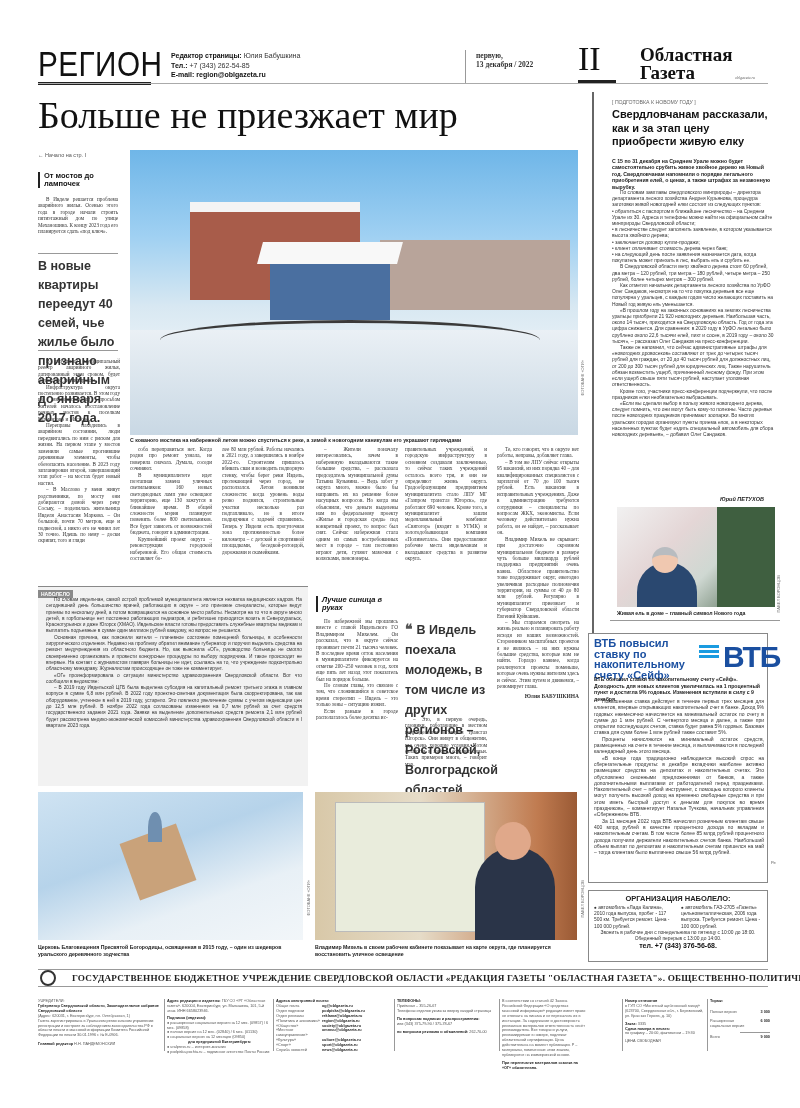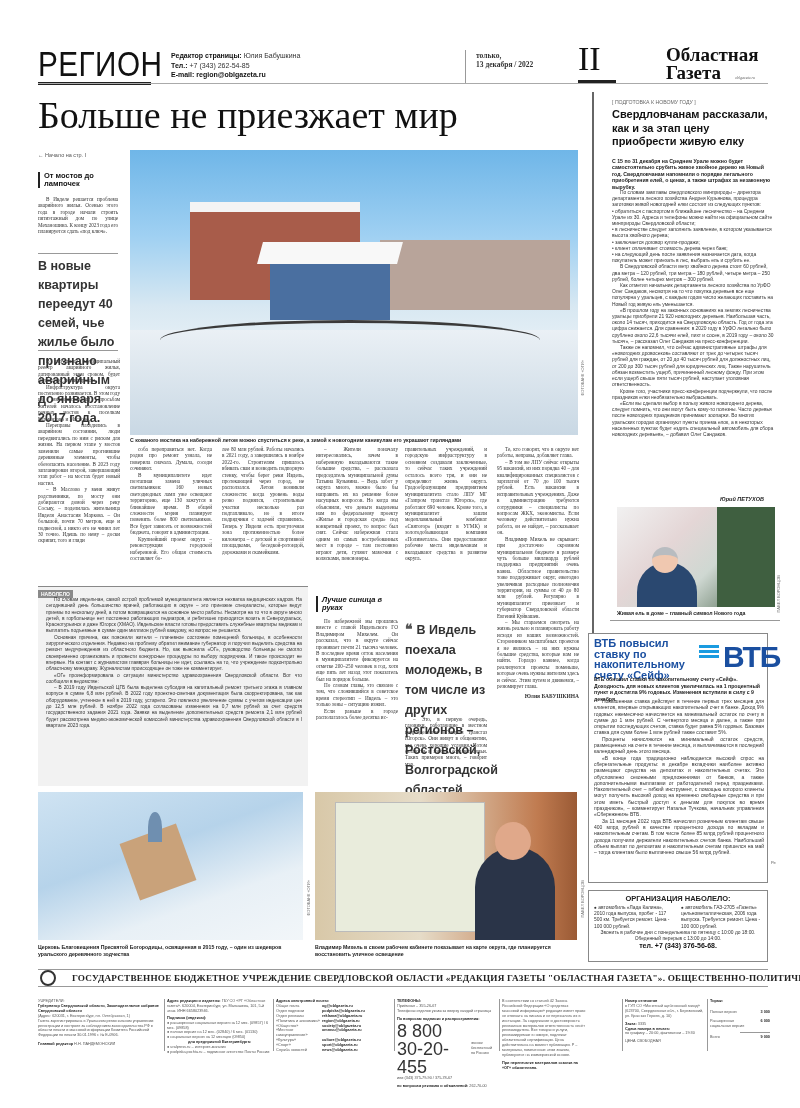--- a/index.html
+++ b/index.html
@@ -16,21 +16,21 @@
   
   .rubric { left: 38px; top: 46px; font-size: 35px; letter-spacing: 0.5px; font-family: "Liberation Sans", sans-serif; font-weight: 400; color: #111; line-height: 1; transform: scaleX(0.85); transform-origin: left; }
   .rubric-bar { left: 38px; top: 82px; width: 113px; height: 3px; background: #222; }
   .header-line { left: 38px; top: 83px; width: 730px; height: 1px; background: #aaa; }
   .editor-info { left: 171px; top: 51px; font-size: 7px; line-height: 9.5px; color: #333; }
   .editor-info b { color: #111; }
   .date-block { left: 476px; top: 51px; font-size: 7.5px; line-height: 9px; font-weight: bold; color: #333; }
   .date-sep { left: 465px; top: 50px; height: 33px; }
   .page-num { left: 578px; top: 42px; font-size: 34px; line-height: 1; color: #111; }
   .page-num-bar { left: 578px; top: 80px; width: 38px; height: 3px; background: #222; }
-  .logo { left: 666px; top: 46px; font-size: 19px; line-height: 18px; font-weight: bold; color: #111; }
+  .logo { left: 640px; top: 46px; font-size: 19px; line-height: 18px; font-weight: bold; color: #111; }
   .logo-sub { left: 735px; top: 75px; font-size: 4px; color: #666; font-style: italic; }
 
   .main-title { left: 38px; top: 96px; font-size: 38px; line-height: 1; color: #111; white-space: nowrap; }
   .cont-note { left: 38px; top: 152px; font-size: 5.5px; color: #555; }
 
   .subhead { font-weight: bold; font-size: 7.5px; line-height: 8px; color: #111; border-left: 2px solid #222; padding-left: 4px; }
   .quote-big { font-size: 12.5px; line-height: 19px; color: #333; font-weight: 700; }
 
   .photo { position: absolute; overflow: hidden; }
   .caption { font-size: 5.2px; line-height: 6.5px; color: #222; font-weight: bold; }
@@ -56,21 +56,21 @@
 <div class="abs rubric">РЕГИОН</div>
 <div class="abs rubric-bar"></div>
 <div class="abs header-line"></div>
 <div class="abs editor-info sans">
   <div><b>Редактор страницы:</b> <span>Юлия Бабушкина</span></div>
   <div><b>Тел.:</b> <span>+7 (343) 262-54-85</span></div>
   <div><b>E-mail:</b> <b>region@oblgazeta.ru</b></div>
 </div>
 <div class="abs vrule date-sep"></div>
 <div class="abs date-block serif">
-  <div>только,</div>
+  <div>первую,</div>
   <div>13 декабря / 2022</div>
 </div>
 <div class="abs page-num serif">II</div>
 <div class="abs page-num-bar"></div>
 <div class="abs logo serif">
   <div>Областная</div>
   <div>Газета</div>
 </div>
 <div class="abs logo-sub">oblgazeta.ru</div>
 
@@ -275,24 +275,20 @@
       <b>news@oblgazeta.ru</b>
   </div>
 </div>
 
 <div class="vrule" style="left:394px; top:999px; height:52px;"></div>
 <div class="abs imprint sans" style="left:397px; top:999px; width:95px;">
   <div><b>ТЕЛЕФОНЫ:</b></div>
   <div>Приёмная – 355-26-67</div>
   <div>Телефоны отделов указаны вверху каждой страницы</div>
   <div style="margin-top:3px;"><b>По вопросам подписки и распространения:</b></div>
-  <div style="display:flex; align-items:center; gap:3px;">
-    <span class="phone-big">8 800 30-20-455</span>
-    <span style="width:28px;">звонок бесплатный по России</span>
-  </div>
   <div>или (343) 375-79-90 / 375-78-67</div>
   <div style="margin-top:3px;"><b>по вопросам рекламы и объявлений:</b> <span>262-70-00</span></div>
 </div>
 
 <div class="vrule" style="left:499px; top:999px; height:52px;"></div>
 <div class="abs imprint sans" style="left:502px; top:999px; width:84px;">
   <div>В соответствии со статьей 42 Закона Российской Федерации «О средствах массовой информации» редакция имеет право не отвечать на письма и не пересылать их в инстанции. За содержание и достоверность рекламных материалов ответственность несёт рекламодатель. Все товары и услуги, рекламируемые в номере, подлежат обязательной сертификации. Цена действительна на момент публикации. Р – материалы, помеченные этим знаком, публикуются на коммерческой основе.</div>
   <div style="margin-top:3px;"><b>При перепечатке материалов ссылка на «ОГ» обязательна.</b></div>
 </div>
 

